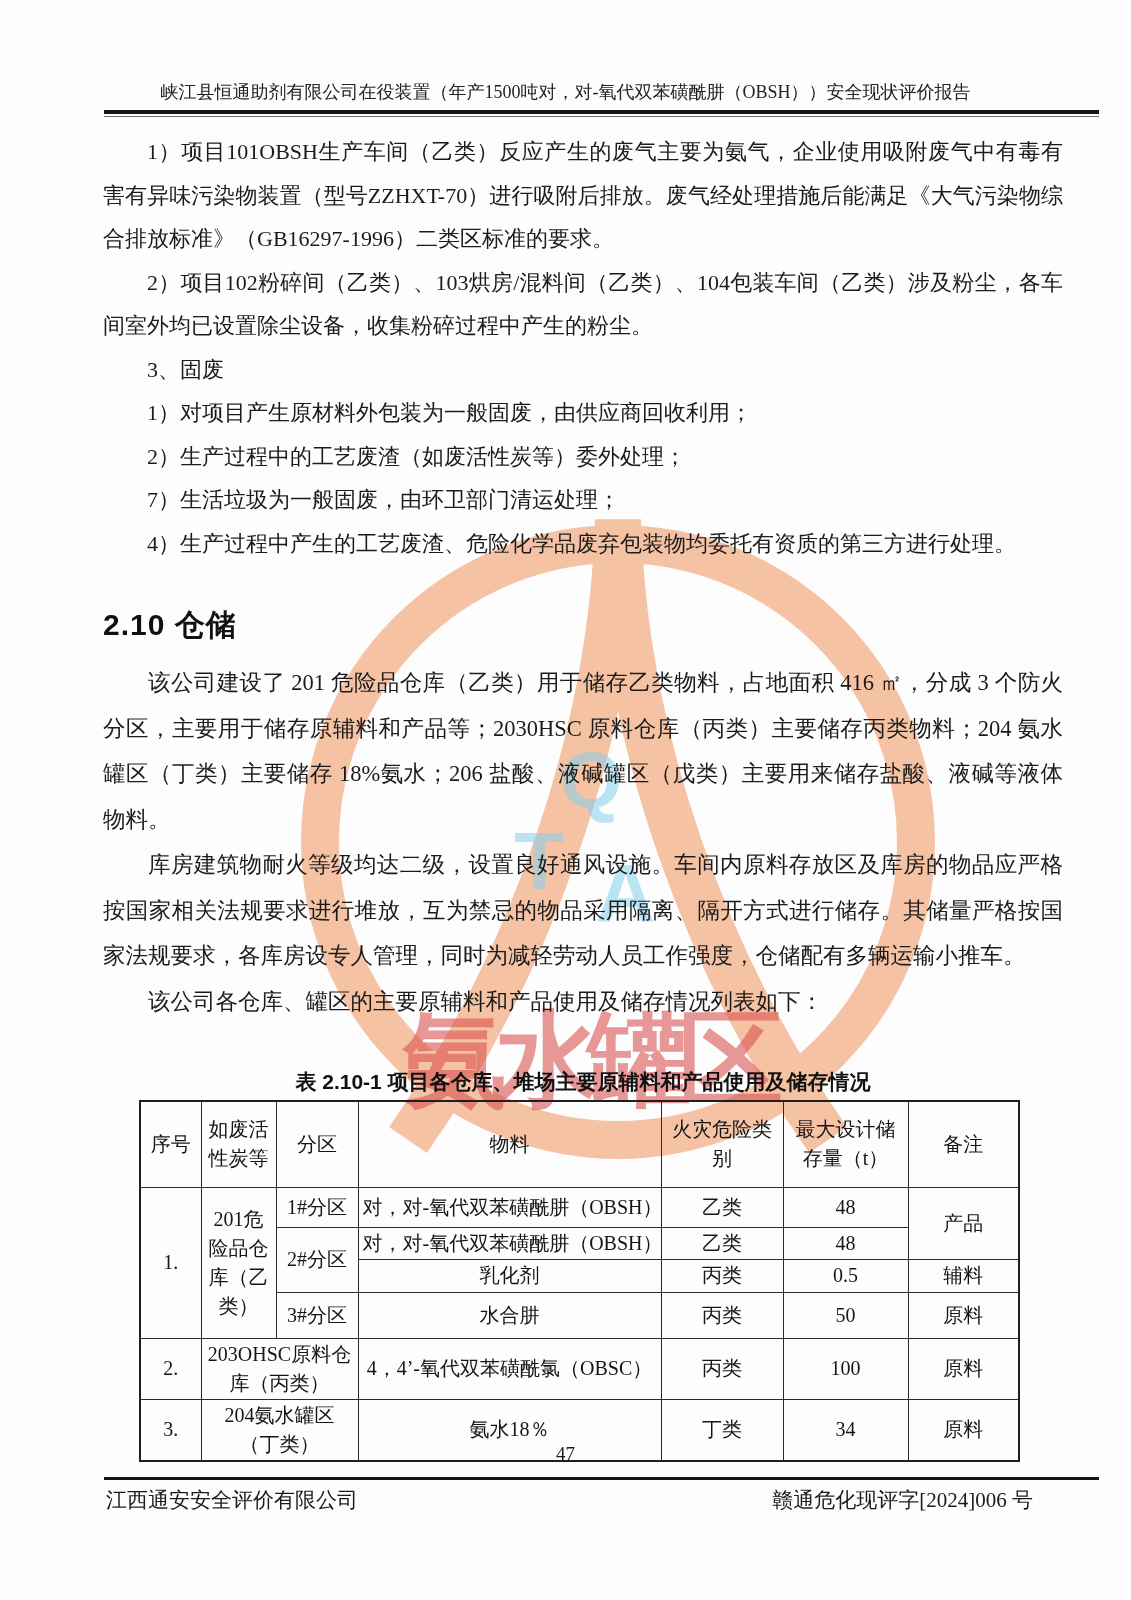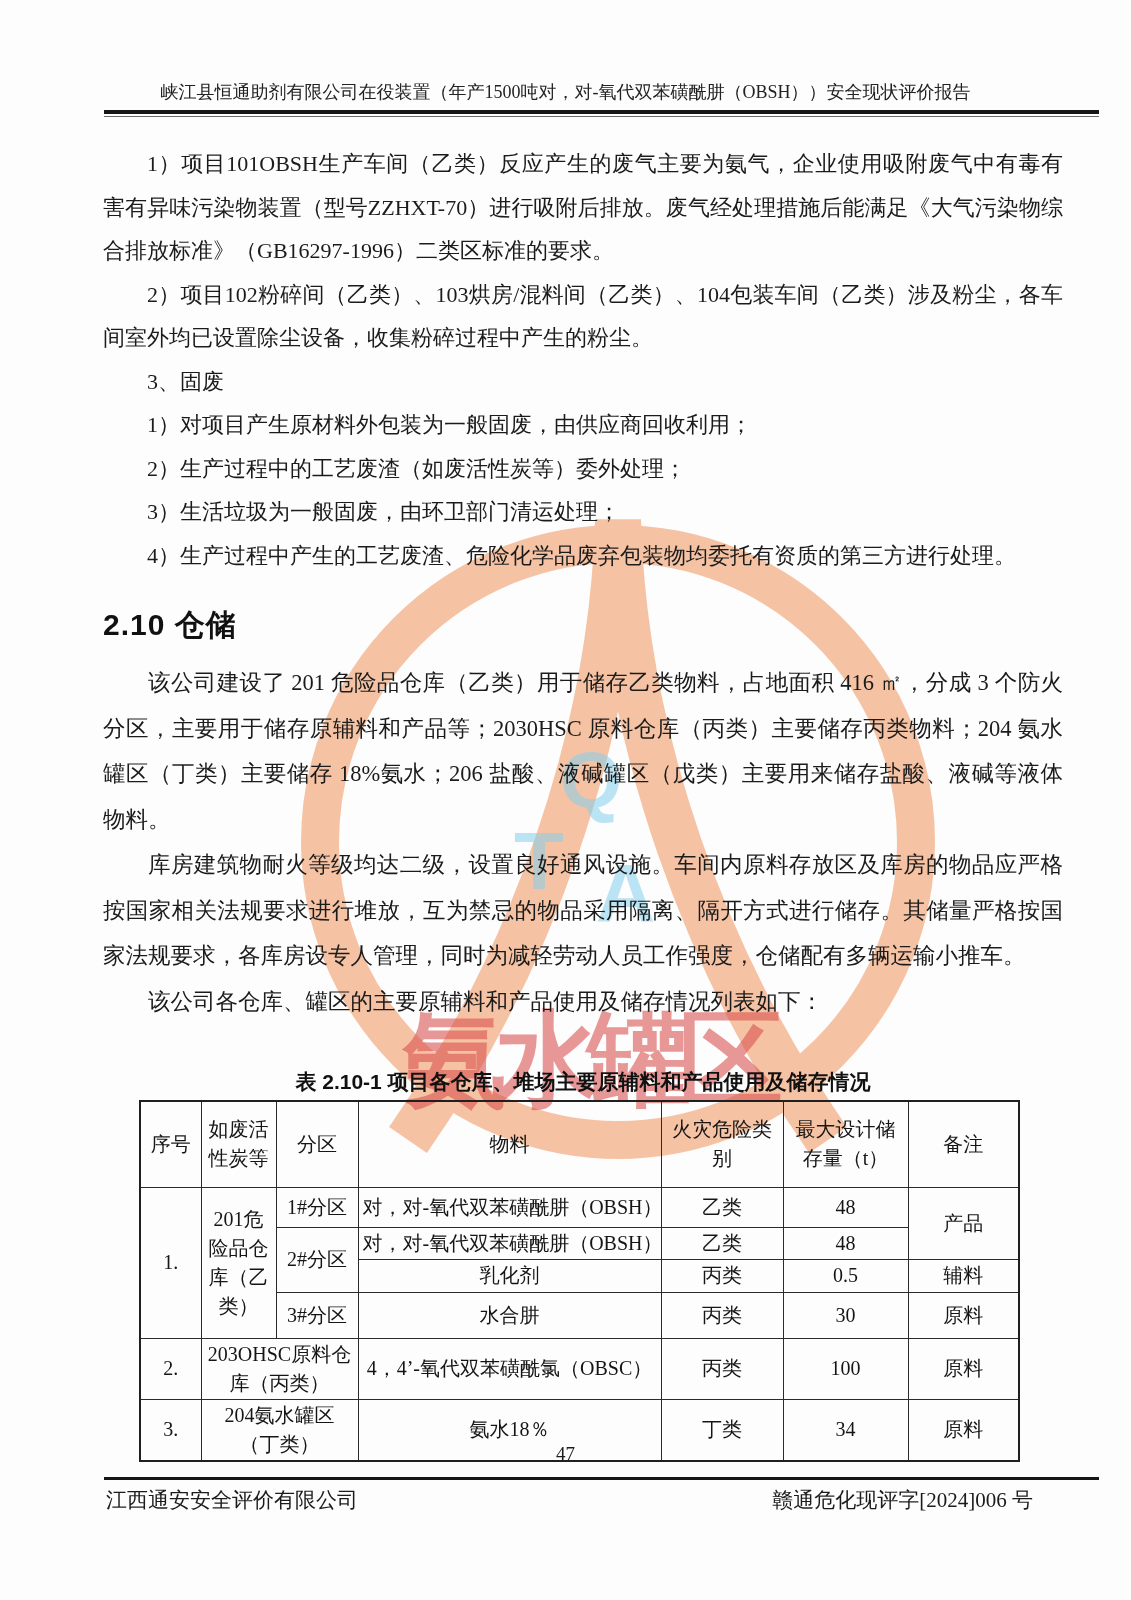--- a/index.html
+++ b/index.html
@@ -28,21 +28,21 @@
   .wm-t { left:514px; top:820px; font-size:82px; }
   .wm-a { left:596px; top:852px; font-size:82px; }
   .wm-red {
     position:absolute; left:403px; top:1005px; z-index:0;
     font-family:"Liberation Sans","DejaVu Sans",sans-serif; font-weight:bold;
     font-size:104px; letter-spacing:-12px; line-height:1.05;
     color:#d94f4f; opacity:.58;
   }
   
   .flow { position:absolute; left:103px; width:960px; z-index:1; }
-  .secA { top:142px; }
+  .secA { top:130px; }
   .secA p { font-size:22px; line-height:43.5px; text-indent:2em; text-align:justify; }
   .sec-heading {
     position:absolute; left:103px; top:605px; z-index:1;
     font-family:"Liberation Sans","DejaVu Sans",sans-serif;
     font-size:30px; font-weight:bold; letter-spacing:1px; color:#111;
   }
   .secB { top:660px; }
   .secB p { font-size:22.5px; line-height:45.5px; text-indent:2em; text-align:justify; }
   .table-caption {
     position:absolute; left:103px; top:1068px; width:960px; z-index:1;
@@ -92,21 +92,21 @@
   <div class="header-title">峡江县恒通助剂有限公司在役装置（年产1500吨对，对-氧代双苯磺酰肼（OBSH））安全现状评价报告</div>
   <div class="rule-thick hr1"></div>
   <div class="rule-thin hr2"></div>
 
   <div class="flow secA">
     <p>1）项目101OBSH生产车间（乙类）反应产生的废气主要为氨气，企业使用吸附废气中有毒有害有异味污染物装置（型号ZZHXT-70）进行吸附后排放。废气经处理措施后能满足《大气污染物综合排放标准》（GB16297-1996）二类区标准的要求。</p>
     <p>2）项目102粉碎间（乙类）、103烘房/混料间（乙类）、104包装车间（乙类）涉及粉尘，各车间室外均已设置除尘设备，收集粉碎过程中产生的粉尘。</p>
     <p>3、固废</p>
     <p>1）对项目产生原材料外包装为一般固废，由供应商回收利用；</p>
     <p>2）生产过程中的工艺废渣（如废活性炭等）委外处理；</p>
-    <p>3）生活垃圾为一般固废，由环卫部门清运处理；</p>
+    <p>7）生活垃圾为一般固废，由环卫部门清运处理；</p>
     <p>4）生产过程中产生的工艺废渣、危险化学品废弃包装物均委托有资质的第三方进行处理。</p>
   </div>
 
   <div class="sec-heading">2.10 仓储</div>
 
   <div class="flow secB">
     <p>该公司建设了 201 危险品仓库（乙类）用于储存乙类物料，占地面积 416 ㎡，分成 3 个防火分区，主要用于储存原辅料和产品等；2030HSC 原料仓库（丙类）主要储存丙类物料；204 氨水罐区（丁类）主要储存 18%氨水；206 盐酸、液碱罐区（戊类）主要用来储存盐酸、液碱等液体物料。</p>
     <p>库房建筑物耐火等级均达二级，设置良好通风设施。车间内原料存放区及库房的物品应严格按国家相关法规要求进行堆放，互为禁忌的物品采用隔离、隔开方式进行储存。其储量严格按国家法规要求，各库房设专人管理，同时为减轻劳动人员工作强度，仓储配有多辆运输小推车。</p>
     <p>该公司各仓库、罐区的主要原辅料和产品使用及储存情况列表如下：</p>
   </div>
@@ -151,21 +151,21 @@
     <tr class="r3">
       <td class="nowrap">乳化剂</td>
       <td>丙类</td>
       <td>0.5</td>
       <td>辅料</td>
     </tr>
     <tr class="r4">
       <td class="nowrap">3#分区</td>
       <td class="nowrap">水合肼</td>
       <td>丙类</td>
-      <td>30</td>
+      <td>50</td>
       <td>原料</td>
     </tr>
     <tr class="r5 group-start">
       <td>2.</td>
       <td colspan="2" class="fac2">203OHSC原料仓库（丙类）</td>
       <td class="nowrap">4，4’-氧代双苯磺酰氯（OBSC）</td>
       <td>丙类</td>
       <td>100</td>
       <td>原料</td>
     </tr>

